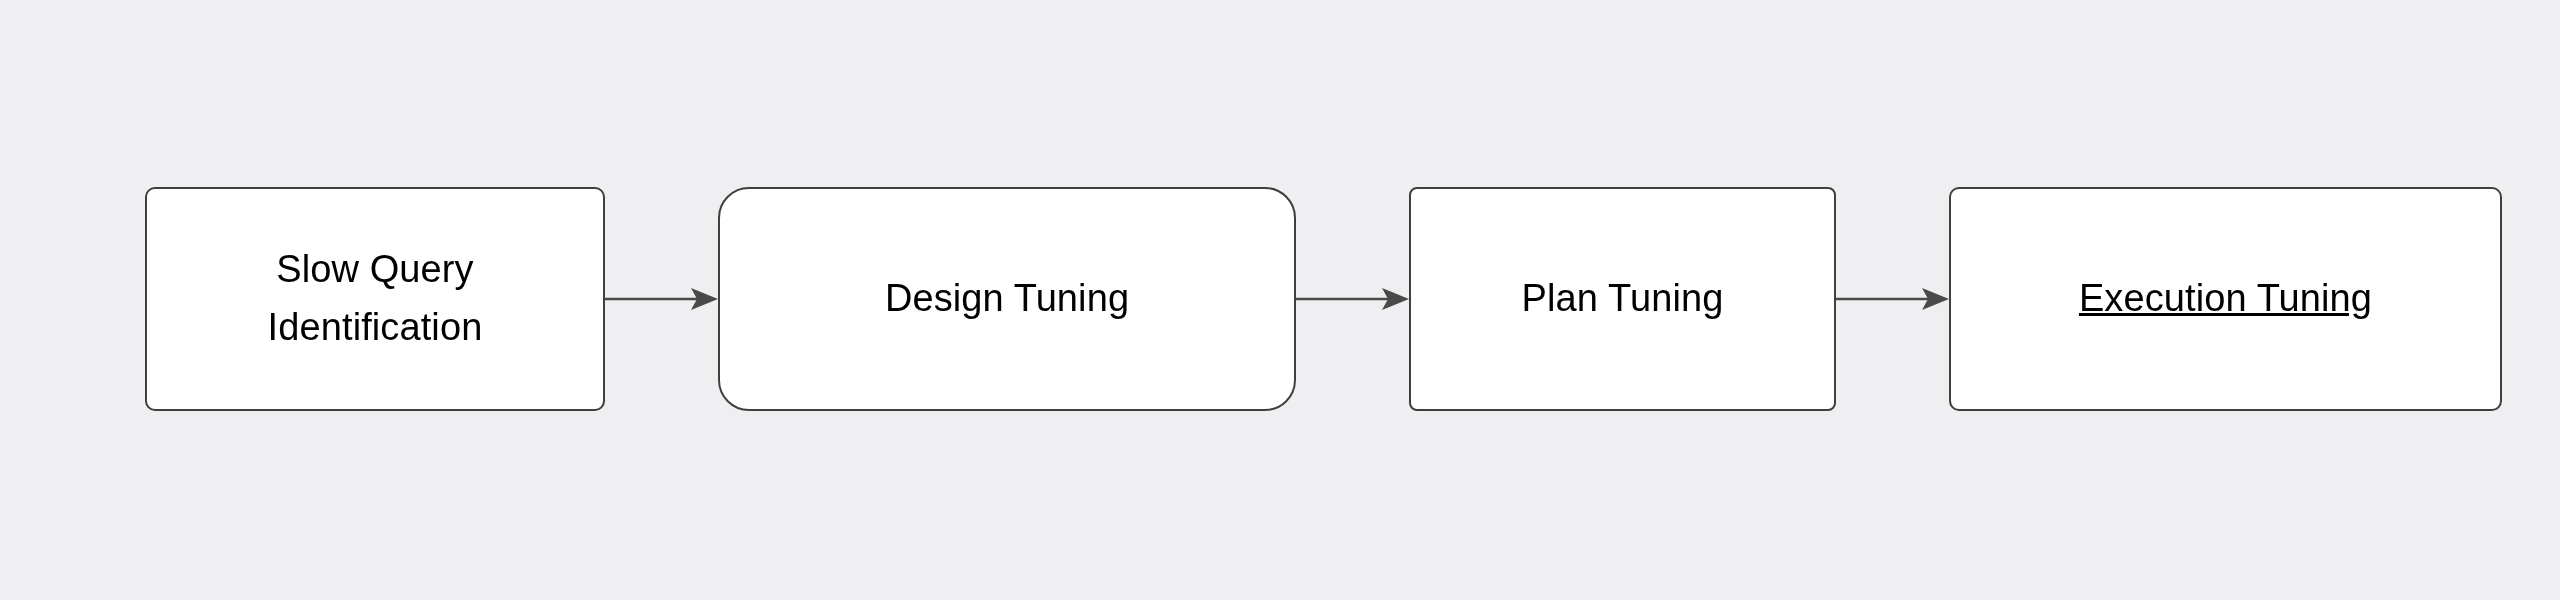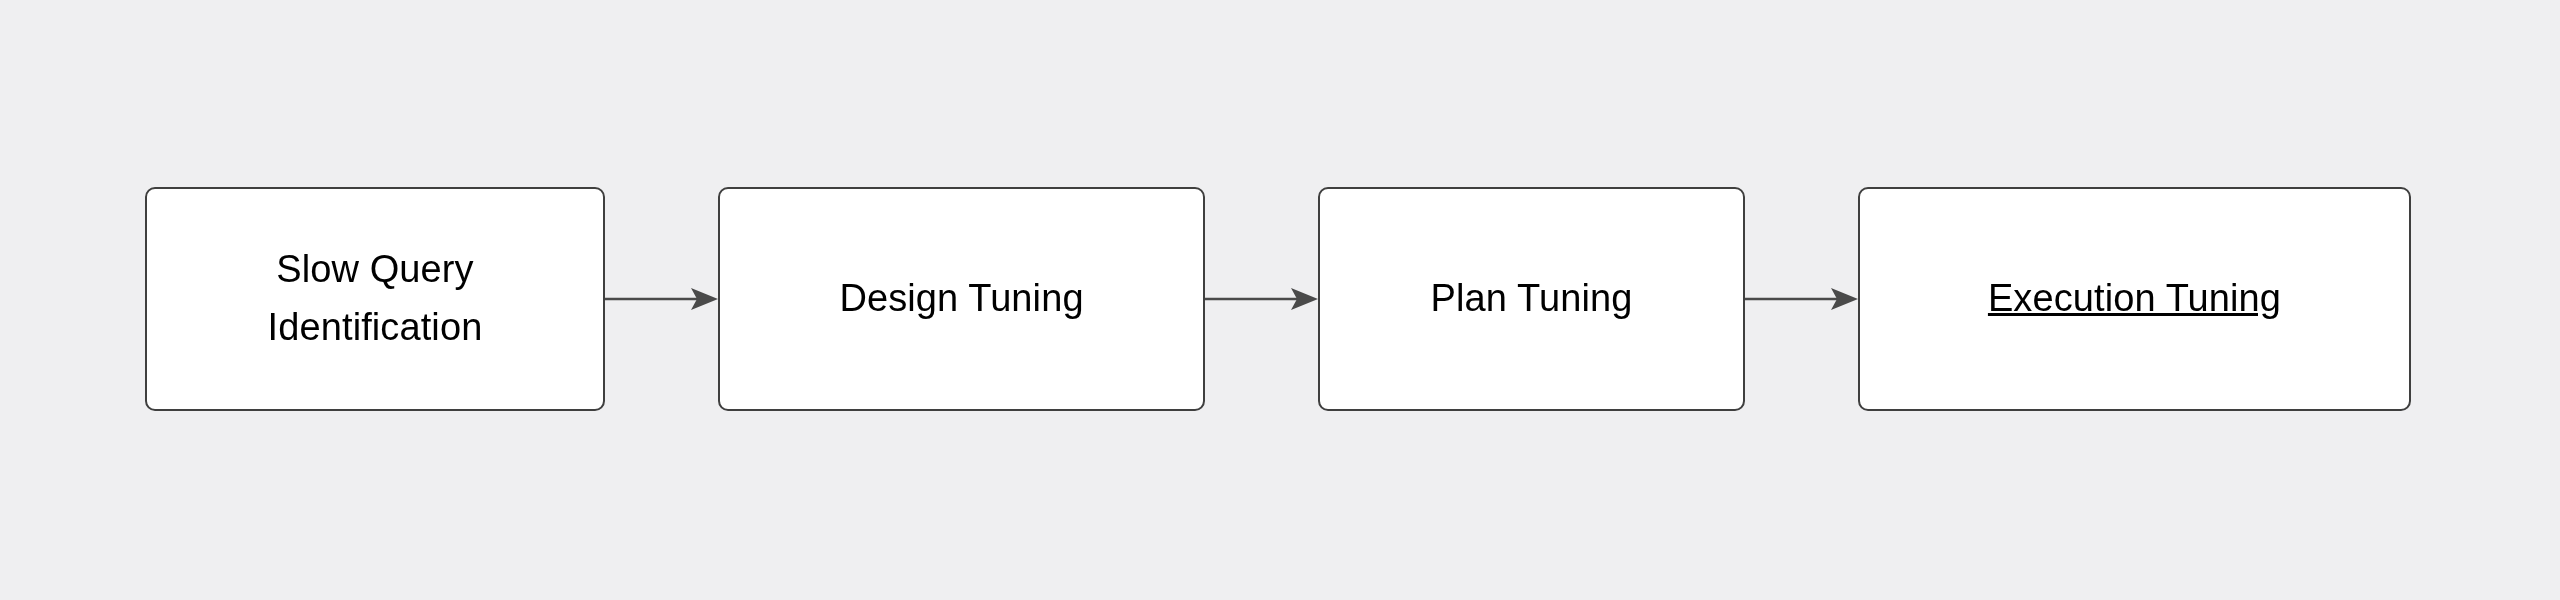--- a/index.html
+++ b/index.html
@@ -54,22 +54,22 @@
     font-family: "Liberation Sans", "DejaVu Sans", sans-serif;
     font-size: 38px;
     font-weight: 400;
     line-height: 1.52;
     letter-spacing: 0.1px;
     white-space: pre-line;
     padding: 0 18px;
   }
 
   .node-1 { width: 460px; }
-  .node-2 { width: 487px; }
-  .node-3 { width: 427px; }
+  .node-2 { width: 578px; border-radius: 31px; }
+  .node-3 { width: 427px; border-radius: 8px; }
   .node-4 { width: 553px; text-decoration: underline; }
 
   
   .connector {
     flex: 0 0 auto;
     width: 113px;
     height: 224px;
     position: relative;
     display: flex;
     align-items: center;

